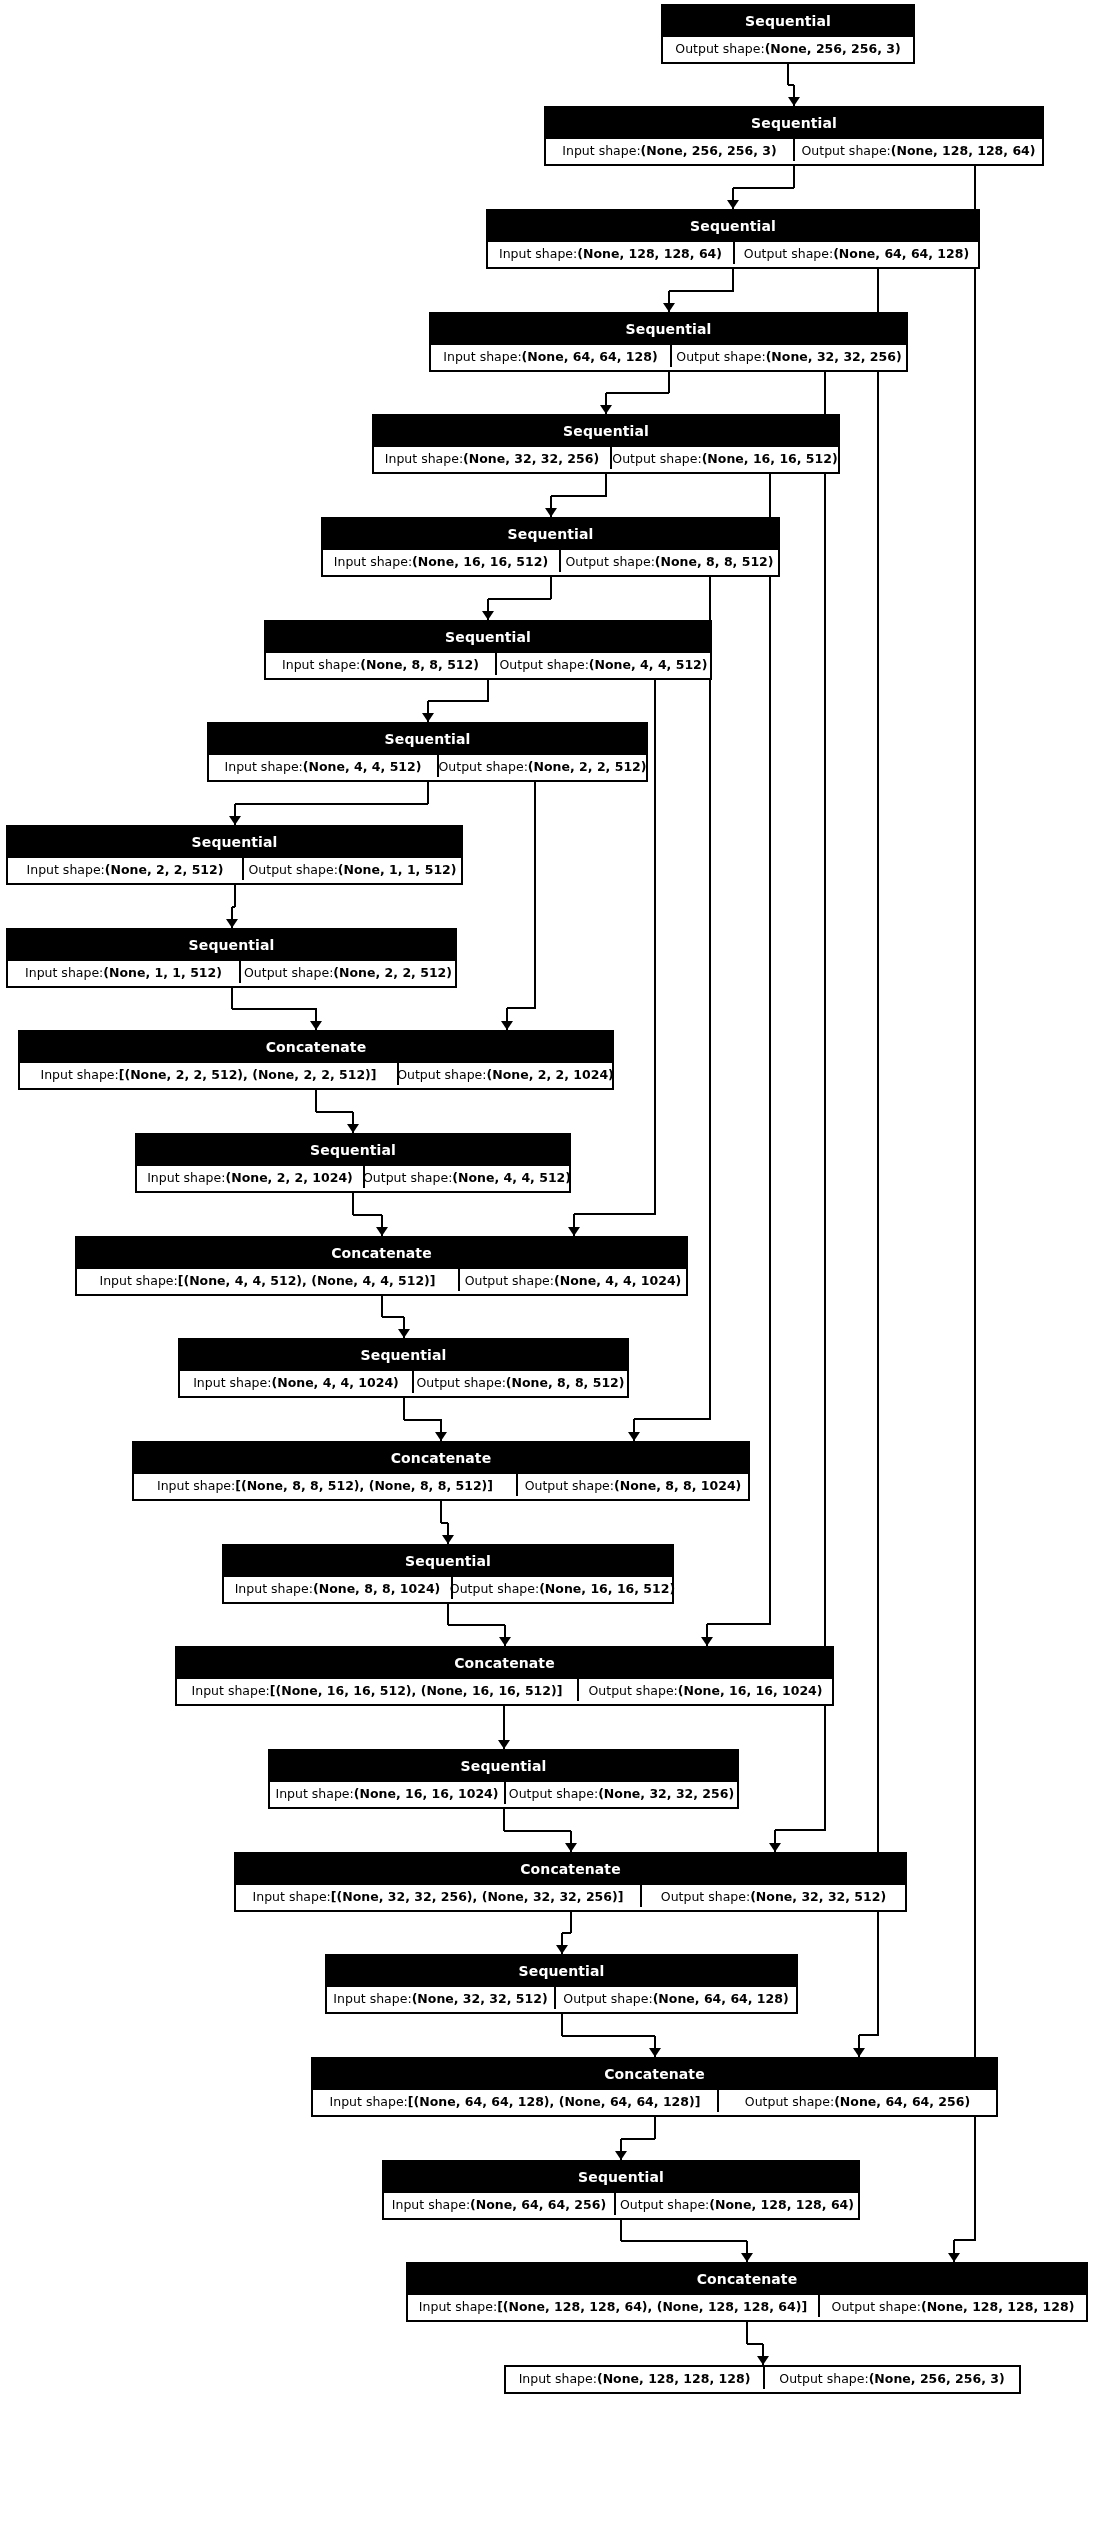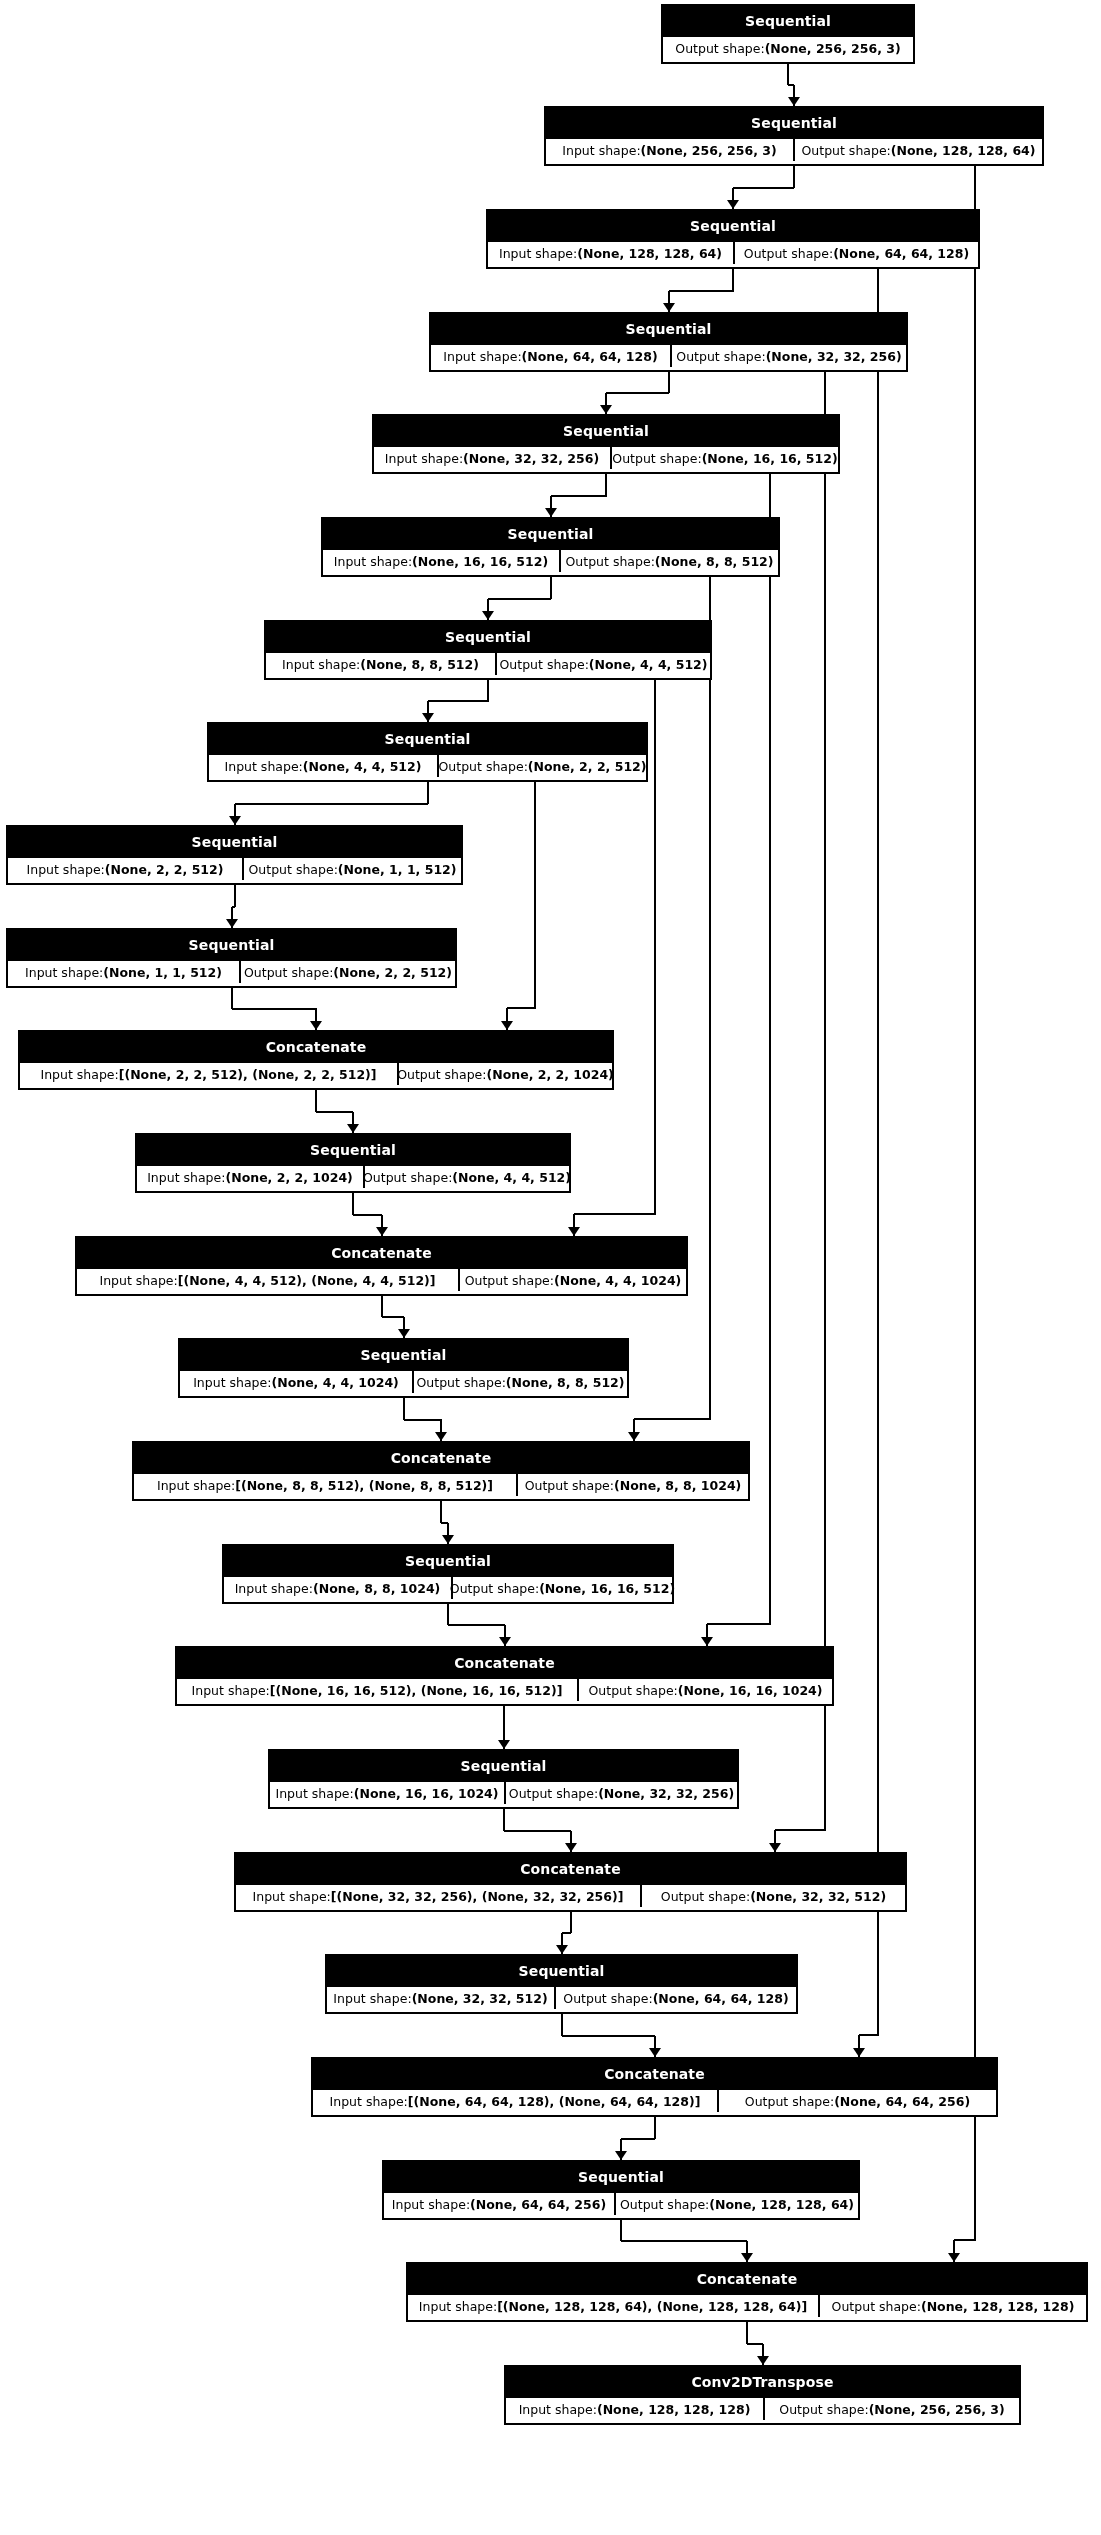--- a/index.html
+++ b/index.html
@@ -448,21 +448,20 @@
             <span class="lbl">Input shape: </span>
             <b>[(None, 128, 128, 64), (None, 128, 128, 64)]</b>
           </div>
           <div class="cell right" style="width: 268px;">
             <span class="lbl">Output shape: </span>
             <b>(None, 128, 128, 128)</b>
           </div>
         </div>
       </div>
       <div class="node" style="left: 504px; top: 2365px; width: 517px;">
-        <div class="node-title">Conv2DTranspose</div>
         <div class="node-shapes">
           <div class="cell left" style="width: 257px;">
             <span class="lbl">Input shape: </span>
             <b>(None, 128, 128, 128)</b>
           </div>
           <div class="cell right" style="width: 256px;">
             <span class="lbl">Output shape: </span>
             <b>(None, 256, 256, 3)</b>
           </div>
         </div>

